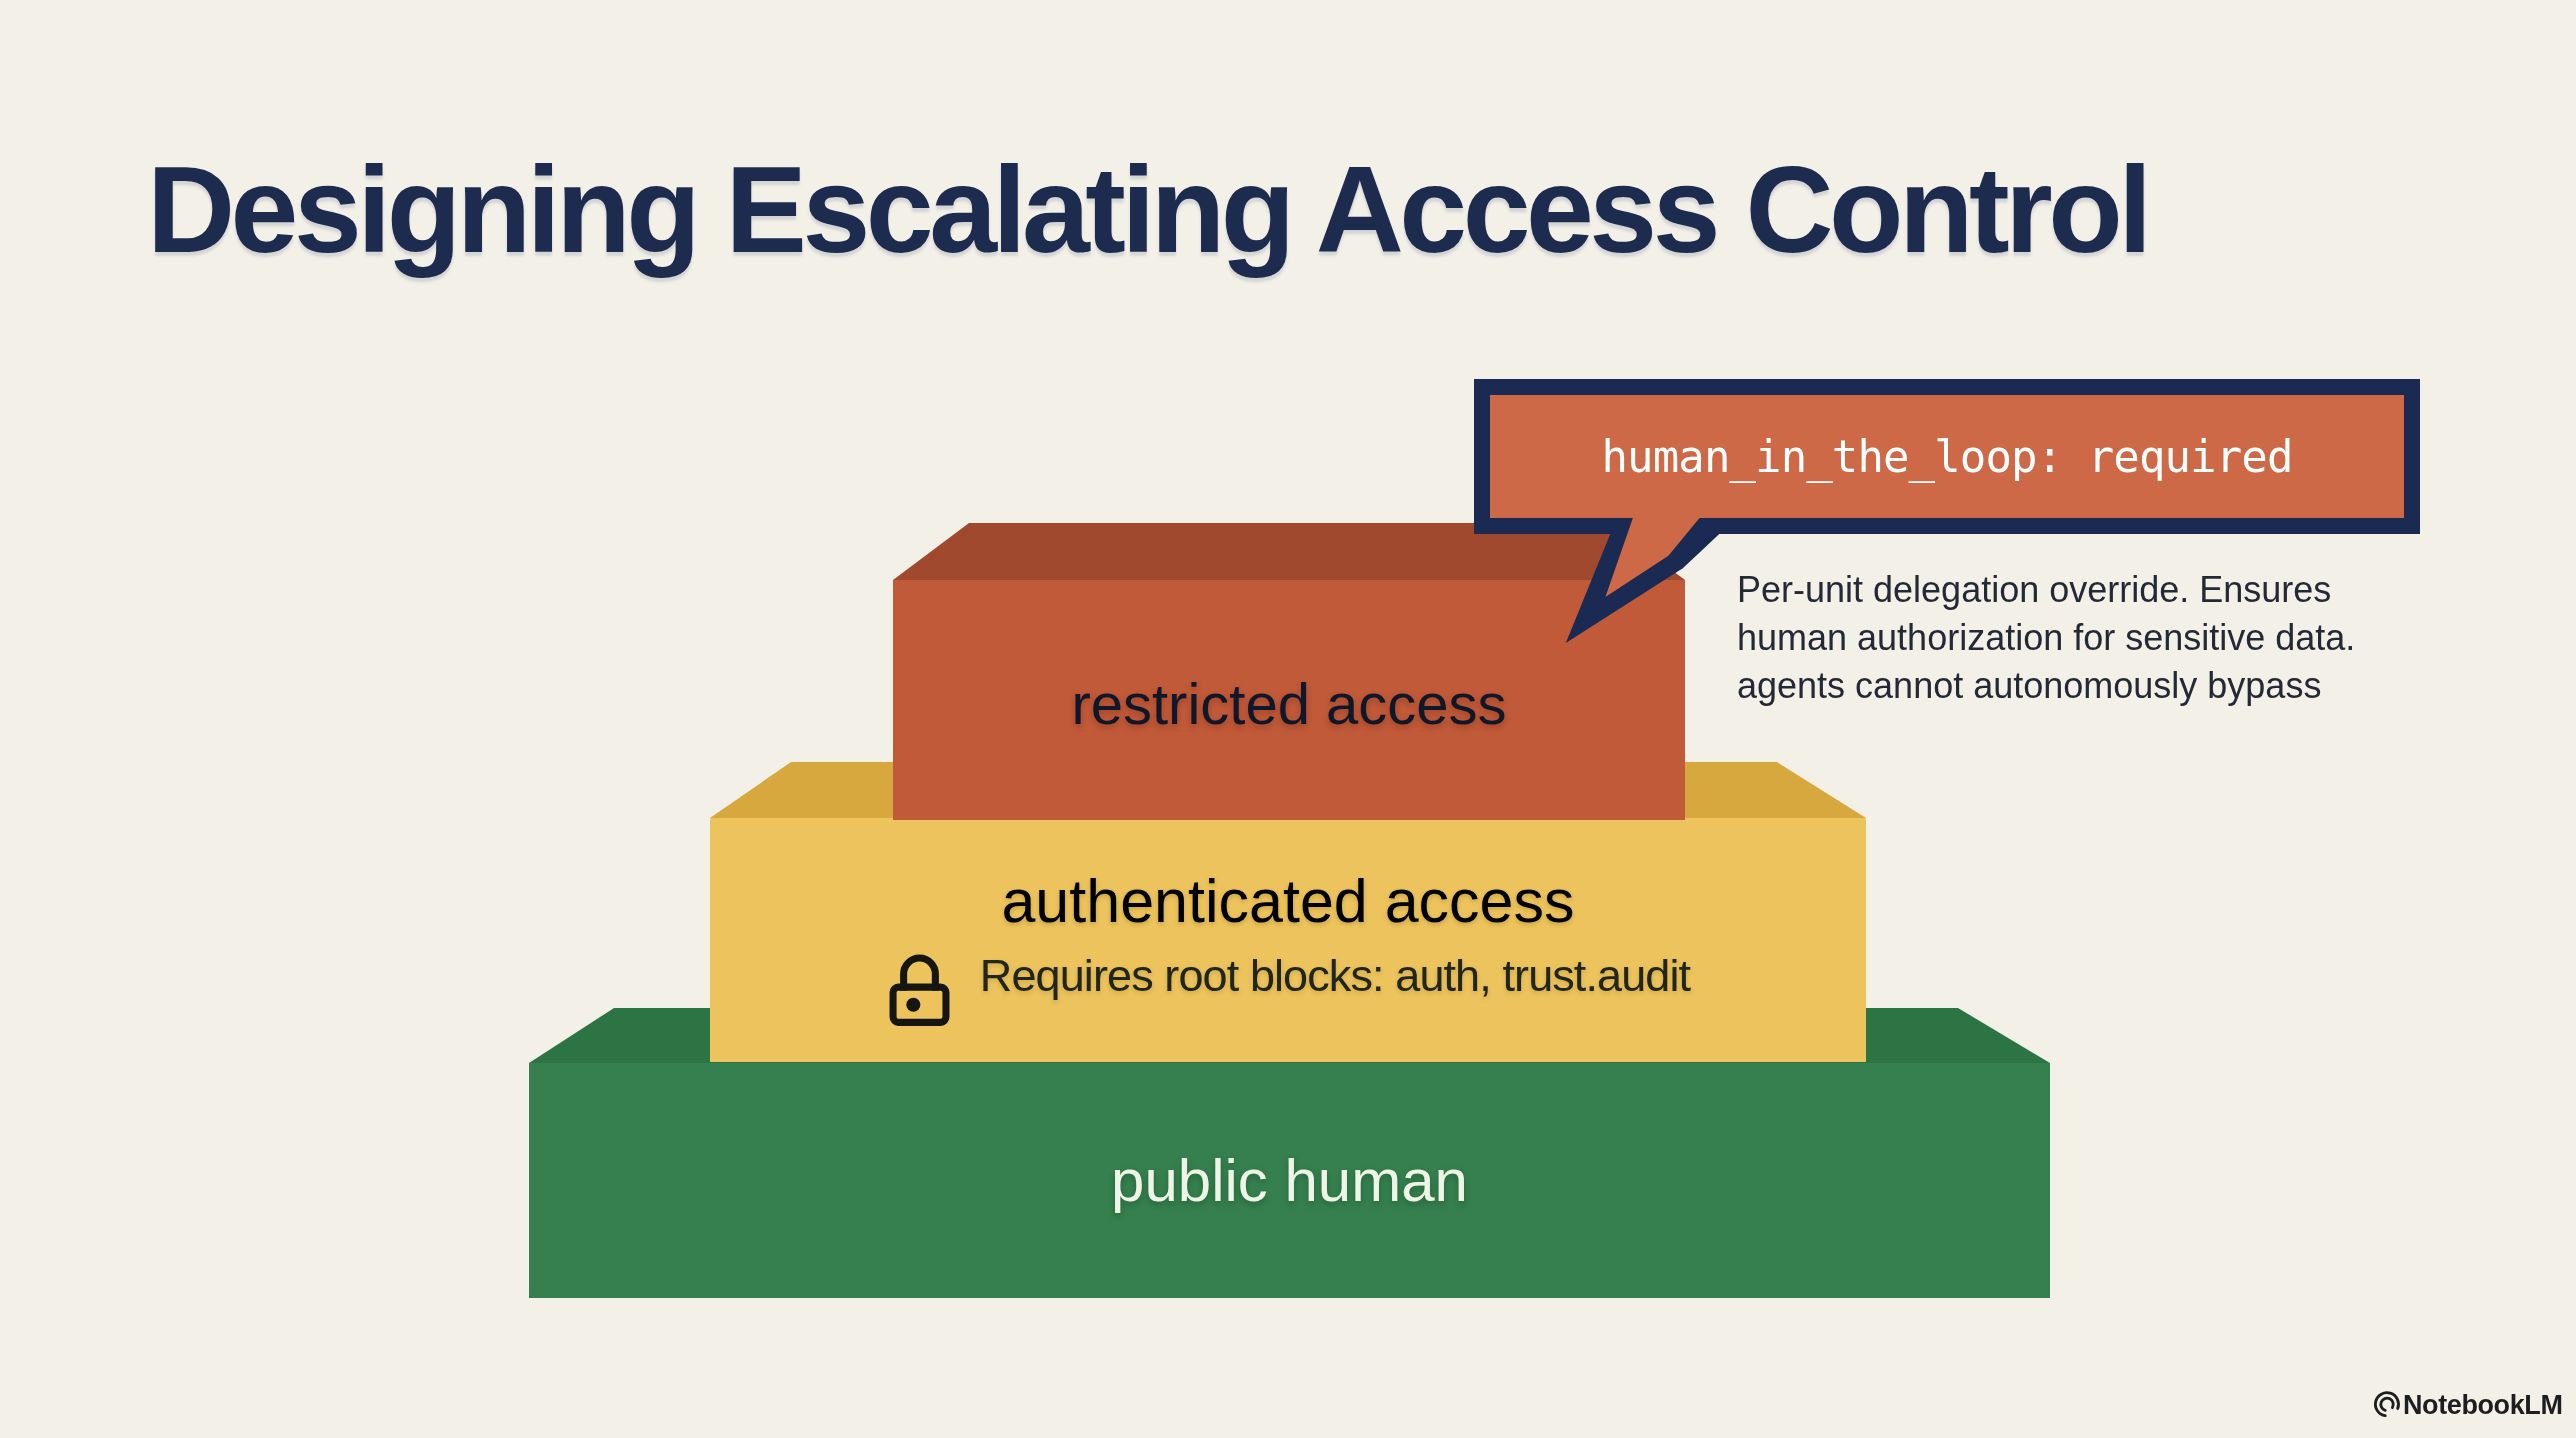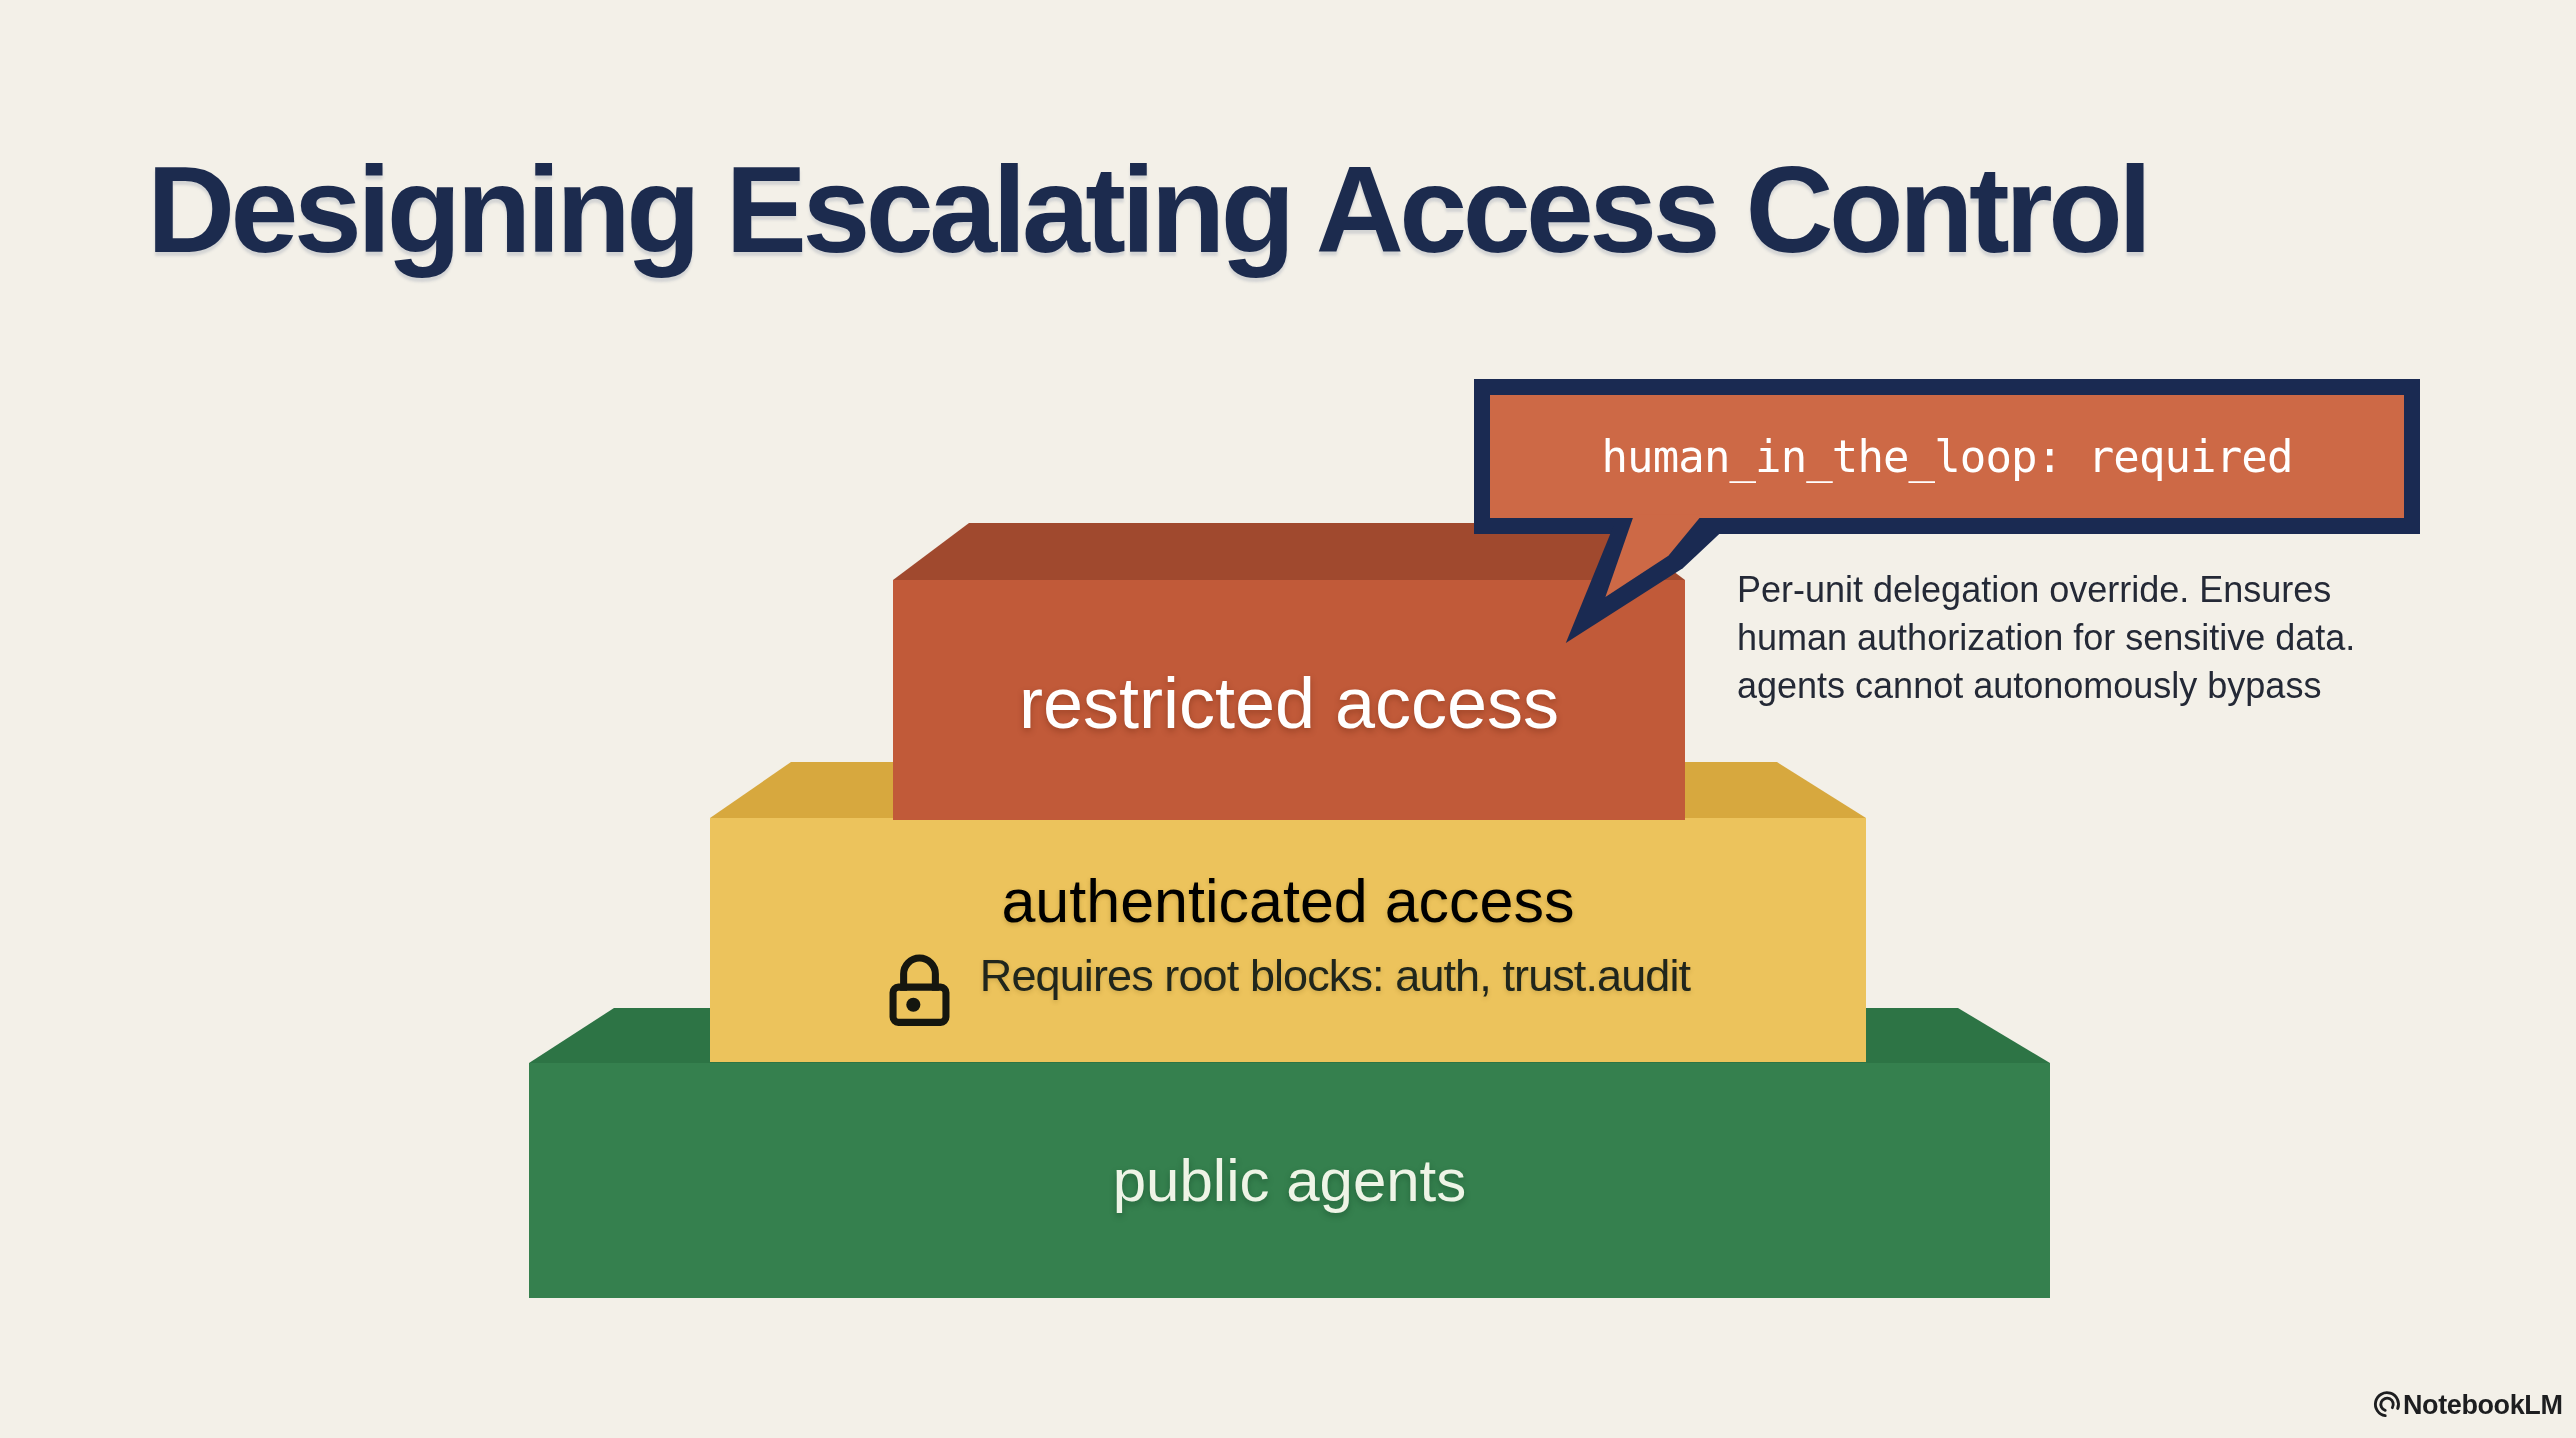--- a/index.html
+++ b/index.html
@@ -29,21 +29,21 @@
 
   .top-yellow{left:710px;top:762px;width:1156px;height:56px;background:#d7a83e;
     clip-path:polygon(81px 0,1067px 0,1156px 56px,0 56px);}
   .front-yellow{left:710px;top:818px;width:1156px;height:244px;background:#ecc35c;}
 
   .top-orange{left:893px;top:523px;width:792px;height:57px;background:#a0492e;
     clip-path:polygon(76px 0,716px 0,792px 57px,0 57px);}
   .front-orange{left:893px;top:580px;width:792px;height:240px;background:#c15a39;justify-content:center;padding-top:7.2px;box-sizing:border-box;}
 
   .lbl-restricted{
-    font-size:72px;line-height:83px;color:#ffffff;text-align:left;white-space:nowrap;
+    font-size:58px;line-height:83px;color:#0f172a;text-align:left;white-space:nowrap;
     text-shadow:0 2.7px 6.3px rgba(90,30,10,0.35);
   }
   .lbl-auth-main{
     margin-top:47px;font-size:61px;line-height:72px;color:#000000;white-space:nowrap;
     text-shadow:0 1.8px 4.5px rgba(120,90,20,0.30);
   }
   .auth-sub-row{margin-top:12.6px;display:flex;gap:27px;height:77px;}
   .lbl-auth-sub{font-size:45px;letter-spacing:-0.9px;color:#20261c;white-space:nowrap;
     text-shadow:0 1.8px 4.5px rgba(120,90,20,0.25);}
   .lock-svg{width:67px;height:76px;display:block;}
@@ -81,21 +81,21 @@
 </style>
 </head>
 <body>
 
 <div class="stage">
 
   <div class="title">Designing Escalating Access Control</div>
 
   <div class="block-top top-green"></div>
   <div class="block-front front-green">
-    <div class="lbl-public">public agents</div>
+    <div class="lbl-public">public human</div>
   </div>
 
   <div class="block-top top-yellow"></div>
   <div class="block-front front-yellow">
     <div class="lbl-auth-main">authenticated access</div>
     <div class="auth-sub-row">
       <svg class="lock-svg" viewBox="0 0 76 86" aria-hidden="true">
         <path d="M20 46 L20 27 A18 18 0 0 1 56 27 L56 46" fill="none" stroke="#15160f" stroke-width="8"></path>
         <rect x="8" y="42" width="60" height="40" rx="6" fill="none" stroke="#15160f" stroke-width="8"></rect>
         <circle cx="31" cy="62" r="8" fill="#15160f"></circle>

